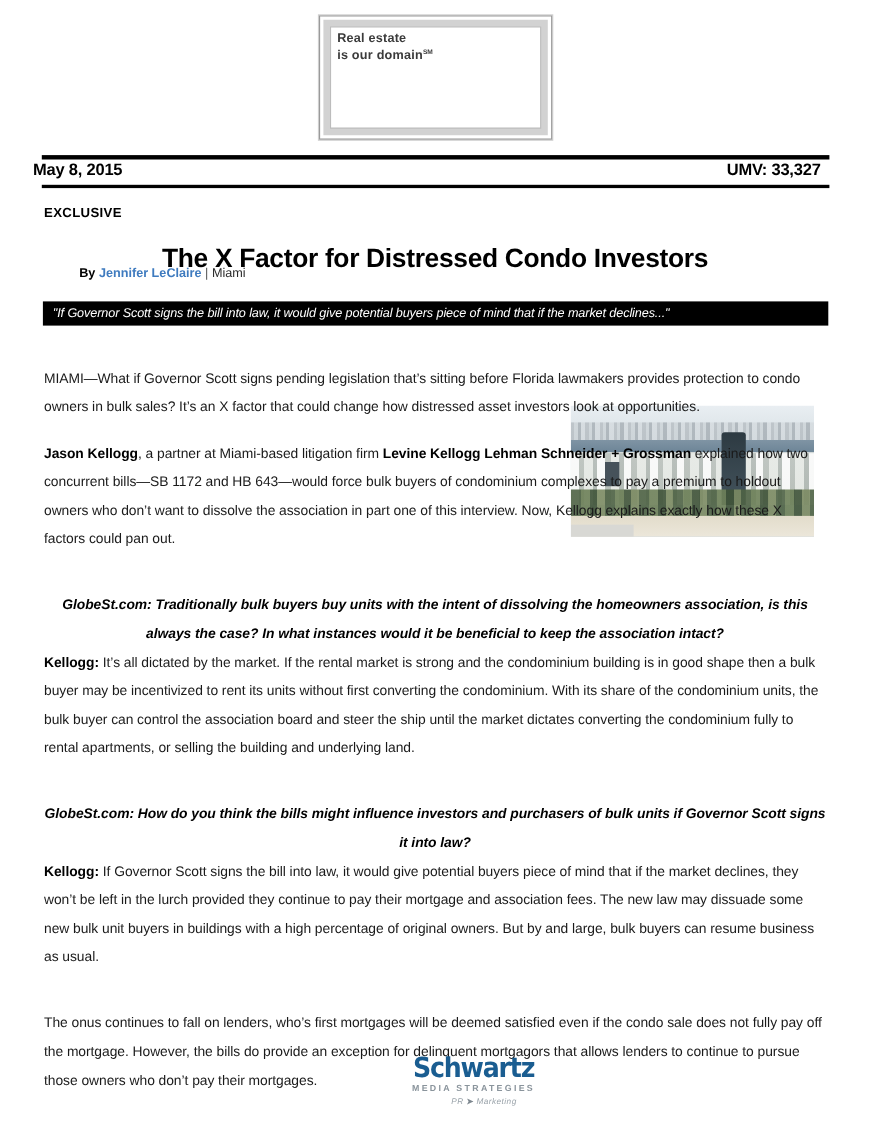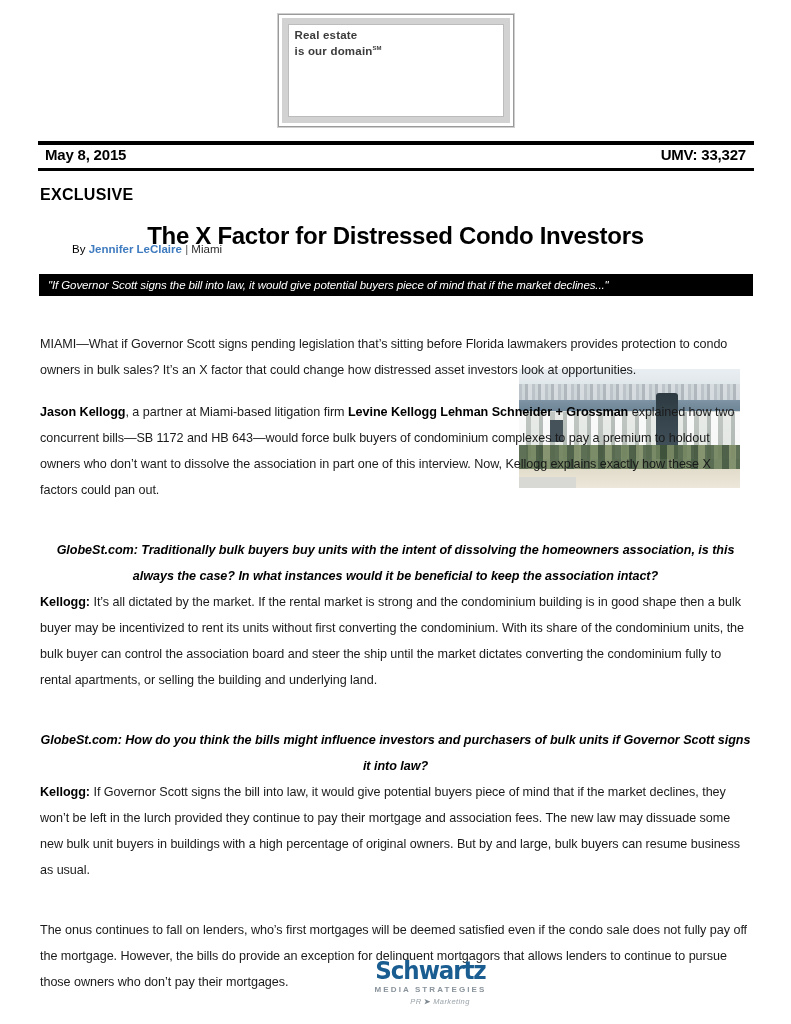--- a/index.html
+++ b/index.html
@@ -23,21 +23,21 @@
   
   .masthead {
     position: absolute;
     left: 0;
     top: 14px;
     width: 791px;
     display: flex;
     justify-content: center;
   }
   .logo-box {
-    width: 236px;
+    width: 212px;
     height: 113px;
     background: #ffffff;
     border: 1px solid #9a9a9a;
     box-shadow:
       inset 0 0 0 3px #ffffff,
       inset 0 0 0 9px #d2d2d2,
       inset 0 0 0 10px #bcbcbc,
       0 0 0 1px #cfcfcf;
     box-sizing: border-box;
     position: relative;
@@ -114,21 +114,21 @@
   .rule-bottom {
     position: absolute;
     left: 38px;
     top: 168px;
     width: 716px;
     height: 3px;
     background: #000000;
   }
   .dateline {
     position: absolute;
-    left: 45px;
+    left: 30px;
     top: 146px;
     font-size: 15px;
     font-weight: 700;
     letter-spacing: -0.2px;
     color: #000;
   }
   .umv {
     position: absolute;
     right: 45px;
     top: 146px;
@@ -136,21 +136,21 @@
     font-weight: 700;
     letter-spacing: -0.2px;
     color: #000;
   }
 
   
   .exclusive {
     position: absolute;
     left: 40px;
     top: 186px;
-    font-size: 16px;
+    font-size: 12px;
     font-weight: 700;
     letter-spacing: 0.3px;
     color: #000;
   }
   .headline {
     position: absolute;
     left: 0;
     top: 206px;
     width: 791px;
     text-align: center;
@@ -159,21 +159,21 @@
     letter-spacing: -0.3px;
     color: #000;
   }
   .byline {
     position: absolute;
     left: 40px;
     top: 243px;
     font-size: 11.5px;
     color: #2b2b2b;
   }
-  .byline .by { font-weight: 400; color: #000; padding-left: 32px; }
+  .byline .by { font-weight: 700; color: #000; padding-left: 32px; }
   .byline .author { color: #3f7bbf; font-weight: 700; text-align: center; }
   .byline .sep { color: #555; }
   .byline .city { color: #2b2b2b; }
 
   
   .quotebar {
     position: absolute;
     left: 39px;
     top: 274px;
     width: 714px;

